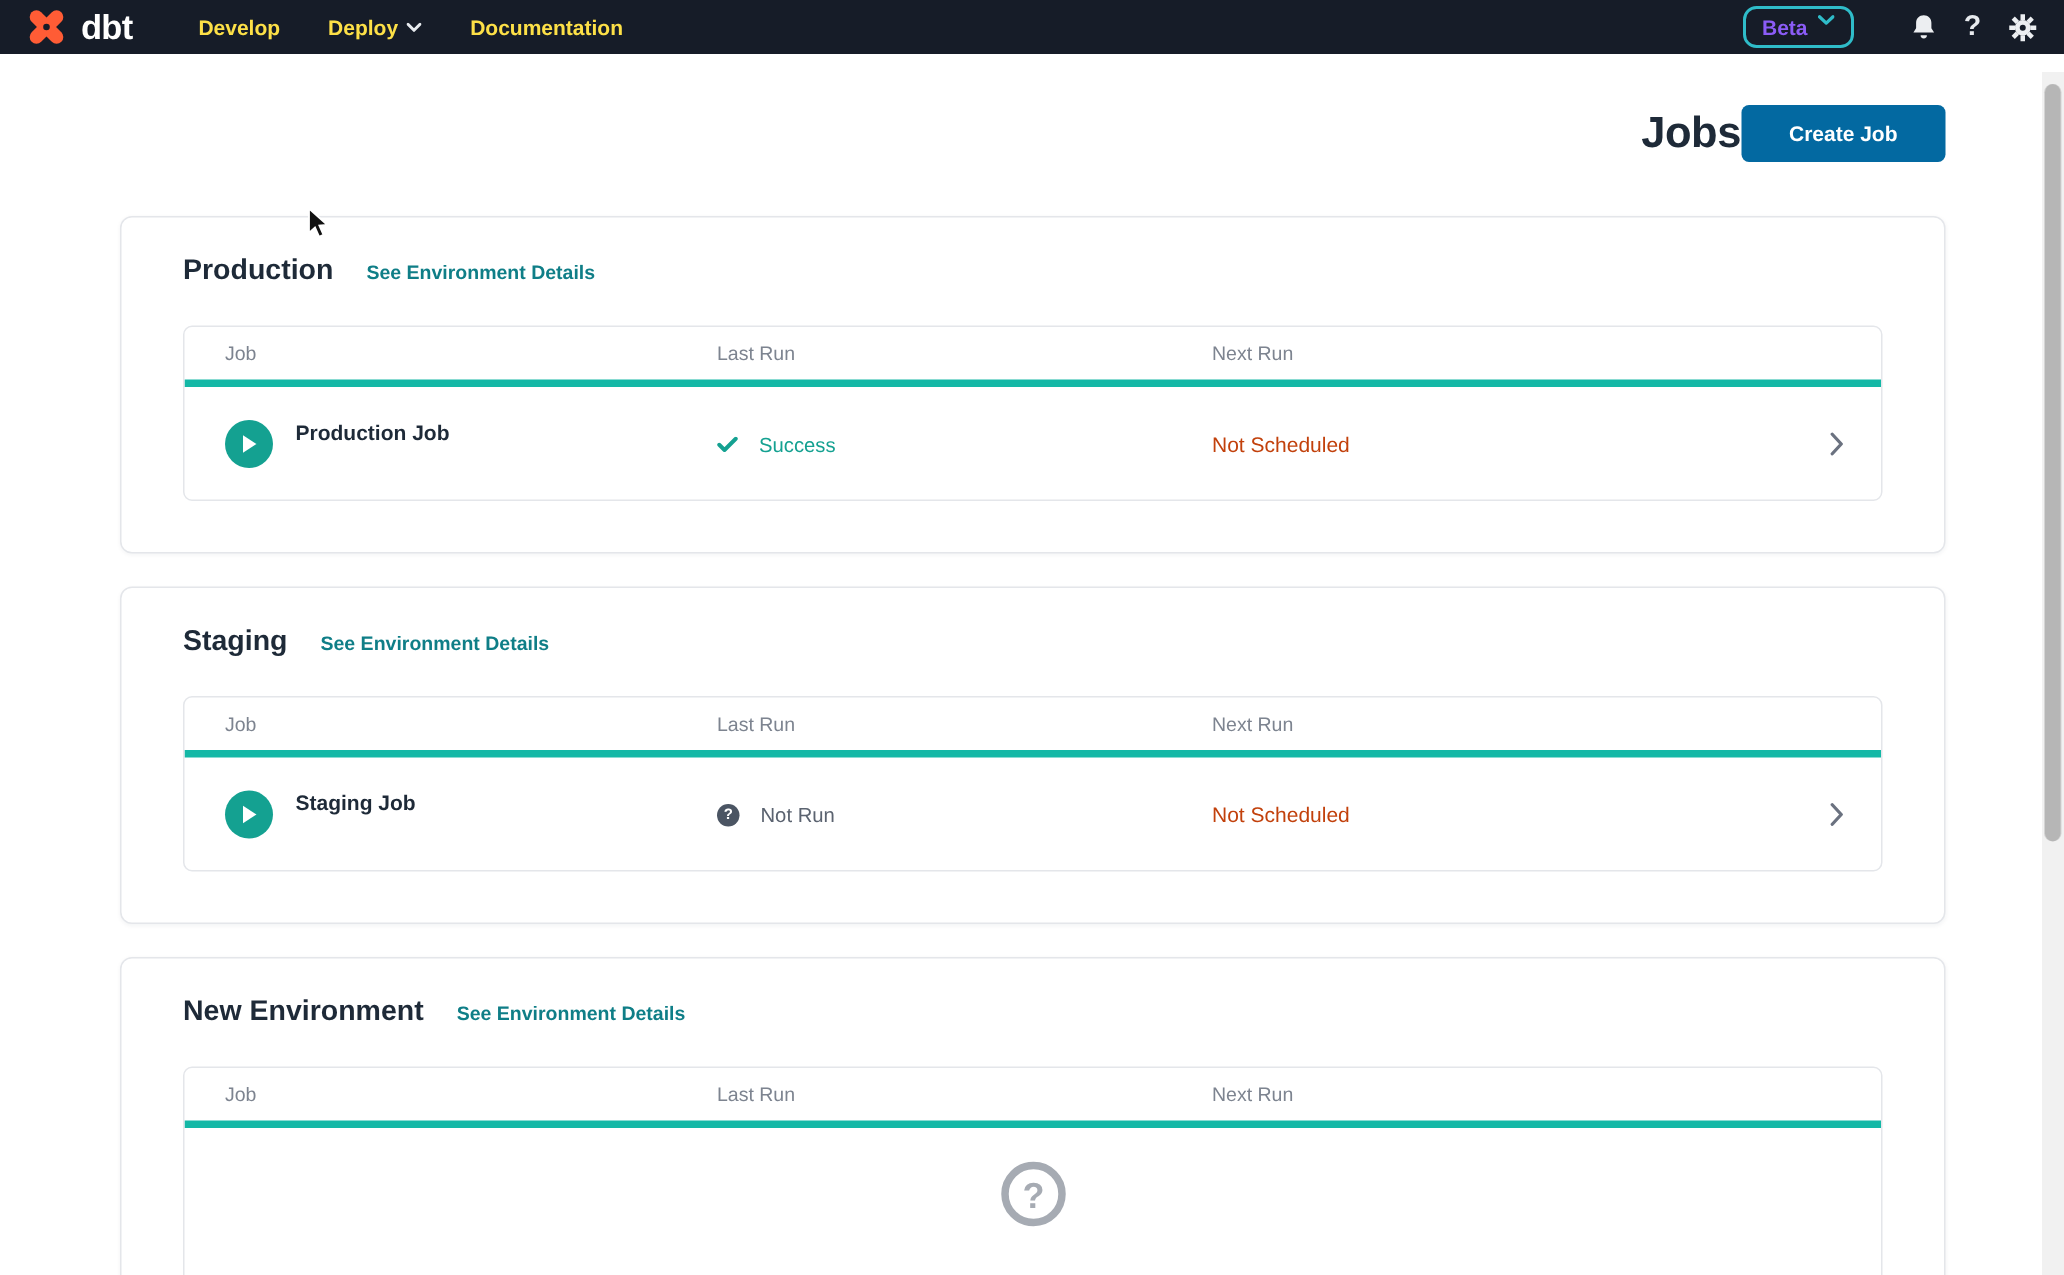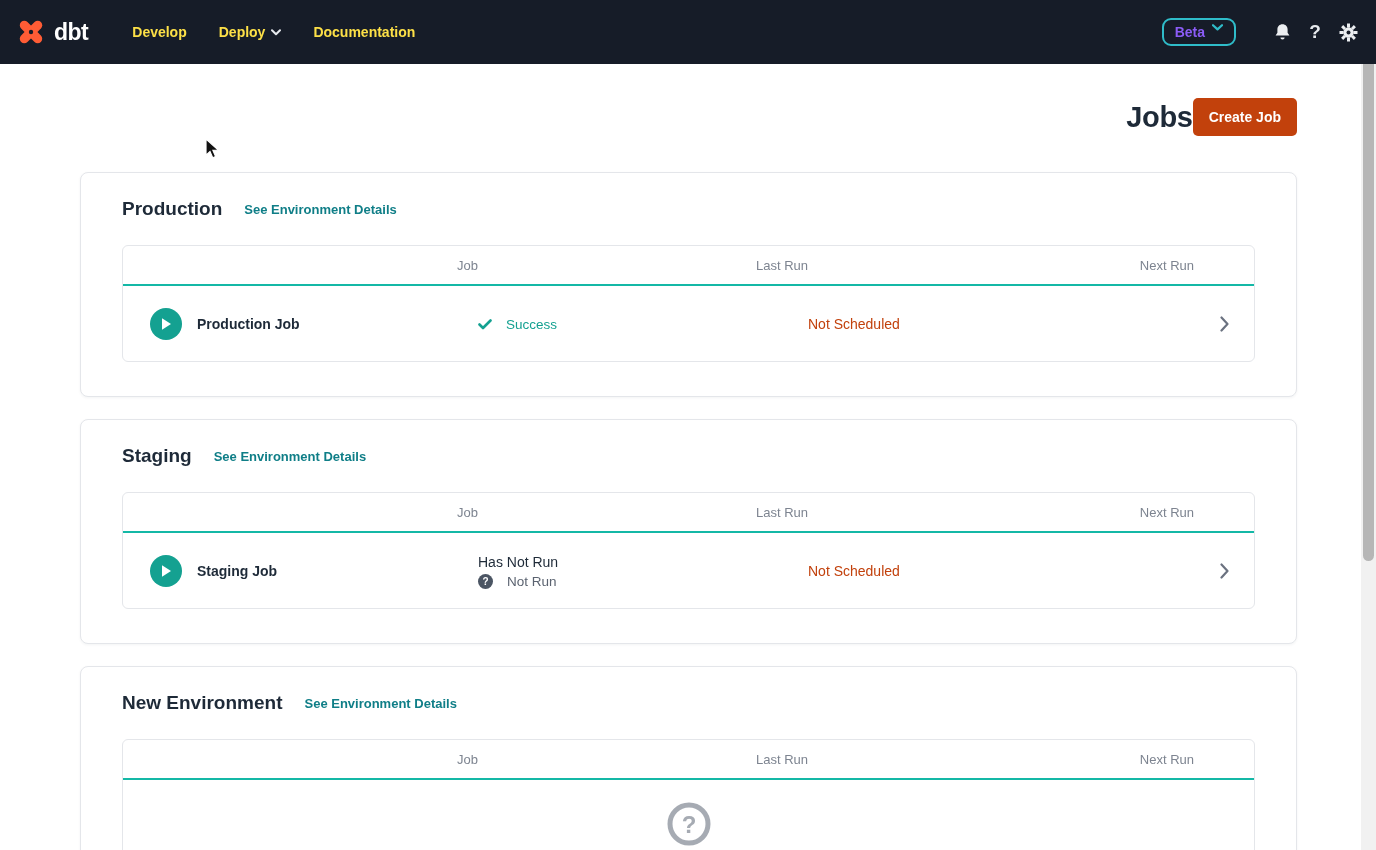--- a/index.html
+++ b/index.html
@@ -1,20 +1,20 @@
 <!DOCTYPE html>
 <html><head>
 <meta charset="utf-8">
 <style>
   * { margin:0; padding:0; box-sizing:border-box; }
   html,body { width:1376px; height:850px; overflow:hidden; background:#fff;
     font-family:"Liberation Sans", sans-serif; }
 
   
-  .topnav { position:relative; height:64px; background:#161c28; display:flex;
+  .topnav { position:relative; height:36px; background:#161c28; display:flex;
     align-items:center; padding:0 18px 0 14px; z-index:5; }
   .nav-left { display:flex; align-items:center; gap:8px; }
   .logo { display:flex; align-items:center; gap:6px; margin-right:24px; cursor:pointer; }
   .logo-text { color:#fff; font-size:23px; font-weight:700; letter-spacing:-0.5px; }
   .nav-item { color:#fde047; font-size:14px; font-weight:700; padding:8px 12px;
     display:flex; align-items:center; gap:6px; cursor:pointer; }
   .nav-right { margin-left:auto; display:flex; align-items:center; gap:14px; }
   .beta-pill { display:flex; align-items:flex-start; gap:7px; border:2px solid #2fbcc9;
     border-radius:9px; padding:4px 11px; color:#8b5cf6; font-size:14px; font-weight:700;
     cursor:pointer; margin-right:8px; }
@@ -25,36 +25,36 @@
   .nav-icons { display:flex; align-items:center; gap:13px; margin-left:14px; }
   .nav-icon { display:flex; align-items:center; justify-content:center; width:20px;
     height:20px; cursor:pointer; }
   .help-q { color:#e7eaee; font-size:19px; font-weight:800; }
 
   
   .page { padding:34px 79px 40px 80px; }
   .page-header { display:flex; align-items:center; justify-content:flex-end;
     margin-bottom:36px; }
   .page-title { font-size:29px; font-weight:700; color:#1e2a38; letter-spacing:-0.3px; }
-  .create-btn { background:#c2410c; color:#fff; border:none; border-radius:5px;
-    font-family:inherit; font-size:14px; font-weight:600; padding:11px 16px; cursor:pointer; }
+  .create-btn { background:#0369a1; color:#fff; border:none; border-radius:5px;
+    font-family:inherit; font-size:14px; font-weight:600; padding:11px 32px; cursor:pointer; }
 
   .env-card { border:1px solid #e4e6ea; border-radius:8px; background:#fff;
     box-shadow:0 1px 3px rgba(20,30,50,0.05); padding:25px 41px 34px 41px; margin-bottom:22px; }
   .env-head { display:flex; align-items:center; gap:22px; margin-bottom:25px; }
   .env-name { font-size:19px; font-weight:700; color:#1e2a38; }
   .env-link { font-size:13px; font-weight:700; color:#0f7e87; cursor:pointer; text-decoration:none; }
 
   .job-table { border:1px solid #e4e6ea; border-radius:6px; overflow:hidden; }
   .tbl-head { display:grid; grid-template-columns:328px 330px 1fr 60px; height:40px;
-    align-items:center; padding-left:27px; border-bottom:2px solid #14b8a6;text-align:right; }
+    align-items:center; padding-left:27px; border-bottom:5px solid #14b8a6; }
   .tbl-head span { font-size:13px; color:#7d8490; font-weight:400; }
   .job-row { display:grid; grid-template-columns:328px 330px 1fr 60px; min-height:75px;
     align-items:center; padding-left:27px; cursor:pointer; }
-  .job-cell { display:flex; align-items:center; gap:15px; }
+  .job-cell { display:flex; gap:15px; }
   .play-btn { width:32px; height:32px; border-radius:50%; background:#14a191; border:none;
     display:flex; align-items:center; justify-content:center; cursor:pointer; flex:0 0 32px; }
   .job-name { font-size:14px; font-weight:700; color:#1e2a38; }
   .lastrun-date { font-size:14px; color:#1e2a38; line-height:20px; }
   .status-line { display:flex; align-items:center; gap:14px; margin-top:2px; }
   .status-success { font-size:13.5px; color:#14a191; }
   .status-notrun { font-size:13.5px; color:#5b6370; }
   .q-circle { width:15px; height:15px; border-radius:50%; background:#4b5563; color:#fff;
     font-size:10px; font-weight:800; display:flex; align-items:center; justify-content:center; }
   .nextrun { font-size:14px; color:#c2410c; }
@@ -197,21 +197,20 @@
       <div class="job-row">
         <div class="job-cell">
           <button class="play-btn">
             <svg width="12" height="14" viewBox="0 0 12 14">
               <path d="M2 1.2 L11 7 L2 12.8 Z" fill="#fff"></path>
             </svg>
           </button>
           <span class="job-name">Staging Job</span>
         </div>
         <div>
-          <div class="lastrun-date">Has Not Run</div>
           <div class="status-line">
             <span class="q-circle">?</span>
             <span class="status-notrun">Not Run</span>
           </div>
         </div>
         <span class="nextrun">Not Scheduled</span>
         <div class="row-chevron">
           <svg width="9" height="16" viewBox="0 0 9 16">
             <polyline points="1.5,1.5 7.5,8 1.5,14.5" fill="none" stroke="#6b7280" stroke-width="2.2" stroke-linecap="round" stroke-linejoin="round"></polyline>
           </svg>

